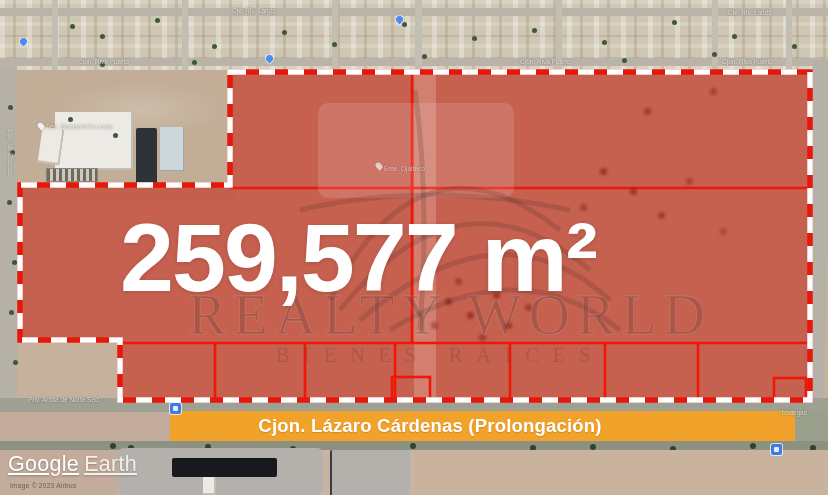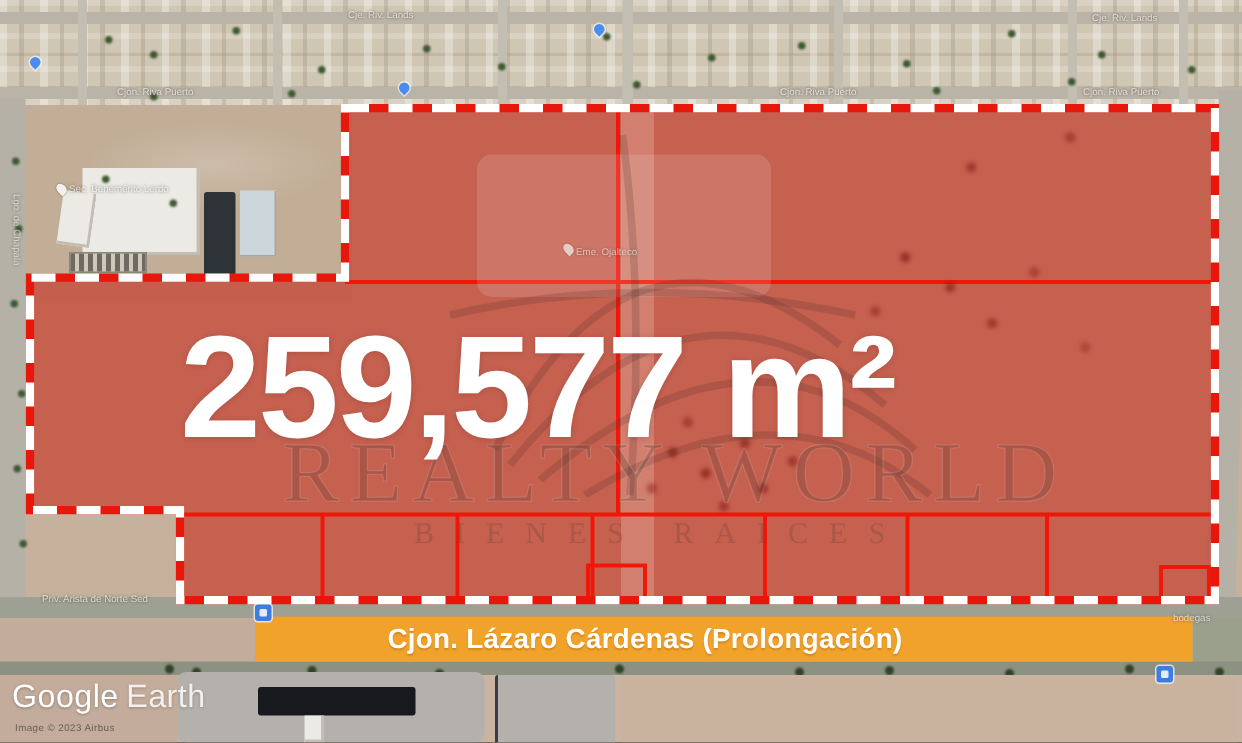--- a/index.html
+++ b/index.html
@@ -61,21 +61,21 @@
   .banner{
     left:170px;top:411px;width:625px;height:30px;
     background:#f0a22b;display:flex;align-items:center;
   }
   .banner-text{
     width:520px;text-align:center;
     font-size:18.5px;font-weight:bold;color:#ffffff;letter-spacing:.2px;
     text-shadow:0 1px 1px rgba(160,90,10,.35);
   }
   .ge-logo{left:8px;top:452px;font-size:21.5px;letter-spacing:.3px;color:#ffffff;
-    text-shadow:0 1px 2px rgba(80,70,55,.45);}
+    text-shadow:0 1px 2px rgba(80,70,55,.45);text-decoration:underline;}
   .ge-logo .earth{opacity:.82;margin-left:5px;font-weight:300;}
   .imagery-credit{left:10px;top:482px;font-size:6.5px;color:rgba(75,65,52,.75);
     letter-spacing:.3px;filter:blur(.3px);}
 
   .road-sign{
     width:11px;height:11px;border-radius:2px;background:#3d7ce0;
     box-shadow:0 0 0 1px rgba(255,255,255,.7);
   }
   .road-sign:after{content:"";position:absolute;left:3px;top:3px;width:5px;height:5px;
     background:rgba(255,255,255,.85);border-radius:1px;}

